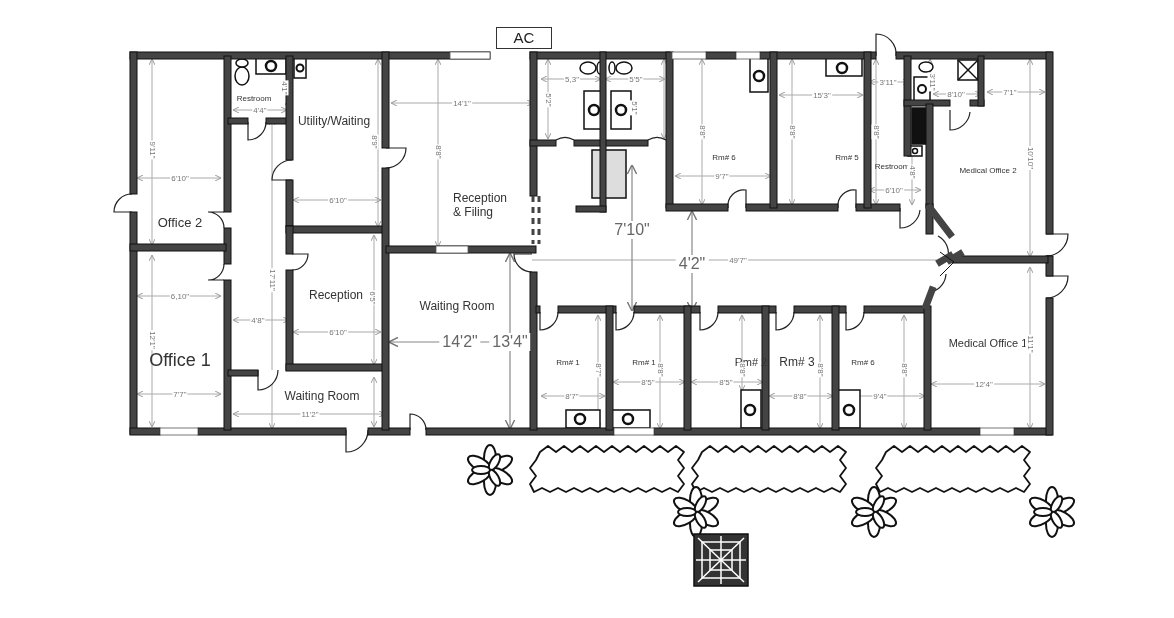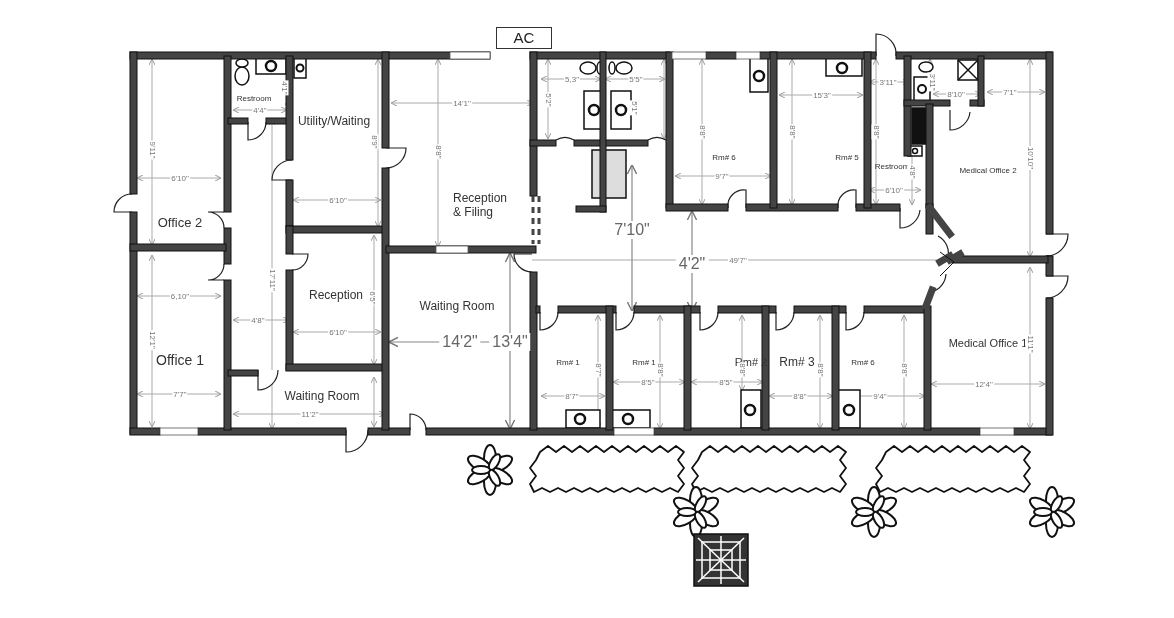--- a/index.html
+++ b/index.html
@@ -276,21 +276,21 @@
       <line x1="696" y1="560" x2="746" y2="560"></line>
       <rect x="702" y="542" width="38" height="36" fill="none"></rect>
       <rect x="710" y="550" width="22" height="20" fill="none"></rect>
     </g>
   </g>
 </svg>
 
 <div class="ac">AC</div>
 
 <div class="lbl" style="left:180px;top:209px;font-size:13px;margin-top:13px;">Office 2</div>
-<div class="lbl" style="left:180px;top:360px;font-size:14px;">Office 1</div>
+<div class="lbl" style="left:180px;top:360px;font-size:18px;">Office 1</div>
 <div class="lbl" style="left:254px;top:98px;font-size:8px;">Restroom</div>
 <div class="lbl" style="left:334px;top:121px;font-size:12px;">Utility/Waiting</div>
 <div class="lbl" style="left:336px;top:295px;font-size:12px;">Reception</div>
 <div class="lbl" style="left:322px;top:396px;font-size:12px;">Waiting Room</div>
 <div class="lbl" style="left:480px;top:198px;font-size:12px;">Reception</div>
 <div class="lbl" style="left:473px;top:212px;font-size:12px;">&amp; Filing</div>
 <div class="lbl" style="left:457px;top:306px;font-size:12px;">Waiting Room</div>
 <div class="lbl" style="left:724px;top:157px;font-size:8px;">Rm# 6</div>
 <div class="lbl" style="left:824px;top:157px;font-size:8px;margin-left:23px;">Rm# 5</div>
 <div class="lbl" style="left:892px;top:166px;font-size:8px;">Restroom</div>

